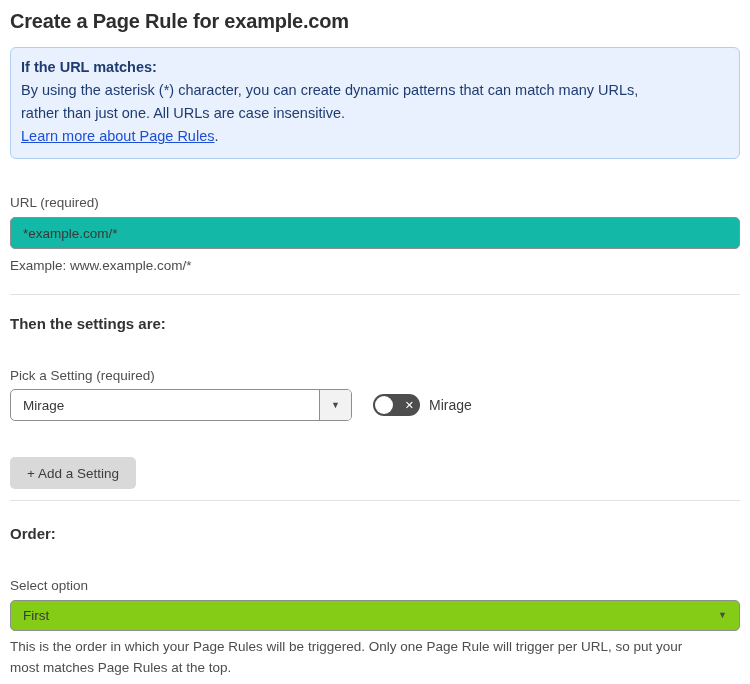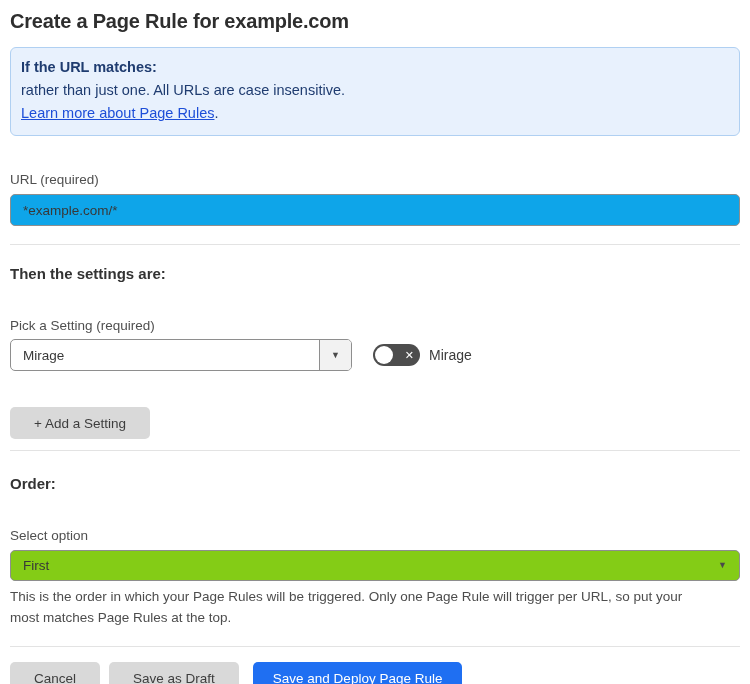--- a/index.html
+++ b/index.html
@@ -48,21 +48,21 @@
     display: block;
     width: 100%;
     height: 32px;
     margin-top: 7px;
     border: 1px solid #8e8e8e;
     border-radius: 5px;
     padding: 0 12px;
     font-family: "Liberation Sans", sans-serif;
     font-size: 13.5px;
     color: #383838;
-    background: #0ea5e9;
+    background: #14b8a6;
     outline: none;
   }
 
   .helper-text {
     margin-top: 6px;
     font-size: 13.5px;
     line-height: 21px;
     color: #4d4d4d;
   }
 
@@ -157,21 +157,21 @@
   .btn {
     display: inline-flex;
     align-items: center;
     justify-content: center;
     height: 32px;
     border: none;
     border-radius: 5px;
     font-family: "Liberation Sans", sans-serif;
     font-size: 13.5px;
     cursor: pointer;
-    padding: 0 24px;
+    padding: 0 17px;
   }
   .btn-gray { background: #d9d9d9; color: #3d3d3d; }
   .btn-blue { background: #1f6ff2; color: #ffffff; padding: 0 20px; }
 
   .add-setting { margin-top: 36px; }
 
   .select-box {
     position: relative;
     margin-top: 7px;
     width: 100%;
@@ -203,28 +203,30 @@
 </style>
 </head>
 <body>
 
 <div class="page">
 
   <h1 class="page-title">Create a Page Rule for example.com</h1>
 
   <div class="info-banner">
     <span class="info-line info-heading">If the URL matches:</span>
+    <span class="info-line">By using the asterisk (*) character, you can create dynamic patterns that can match many URLs,</span>
     <span class="info-line">rather than just one. All URLs are case insensitive.</span>
     <span class="info-line">
       <a class="learn-more-link">Learn more about Page Rules</a><span>.</span>
     </span>
   </div>
 
   <div class="field-label">URL (required)</div>
   <input class="text-input" type="text" value="*example.com/*" style="">
+  <div class="helper-text">Example: www.example.com/*</div>
 
   <hr class="divider">
 
   <div class="section-heading">Then the settings are:</div>
 
   <div class="field-label">Pick a Setting (required)</div>
 
   <div class="setting-row">
     <div class="dropdown">
       <span class="dropdown-value">Mirage</span>

